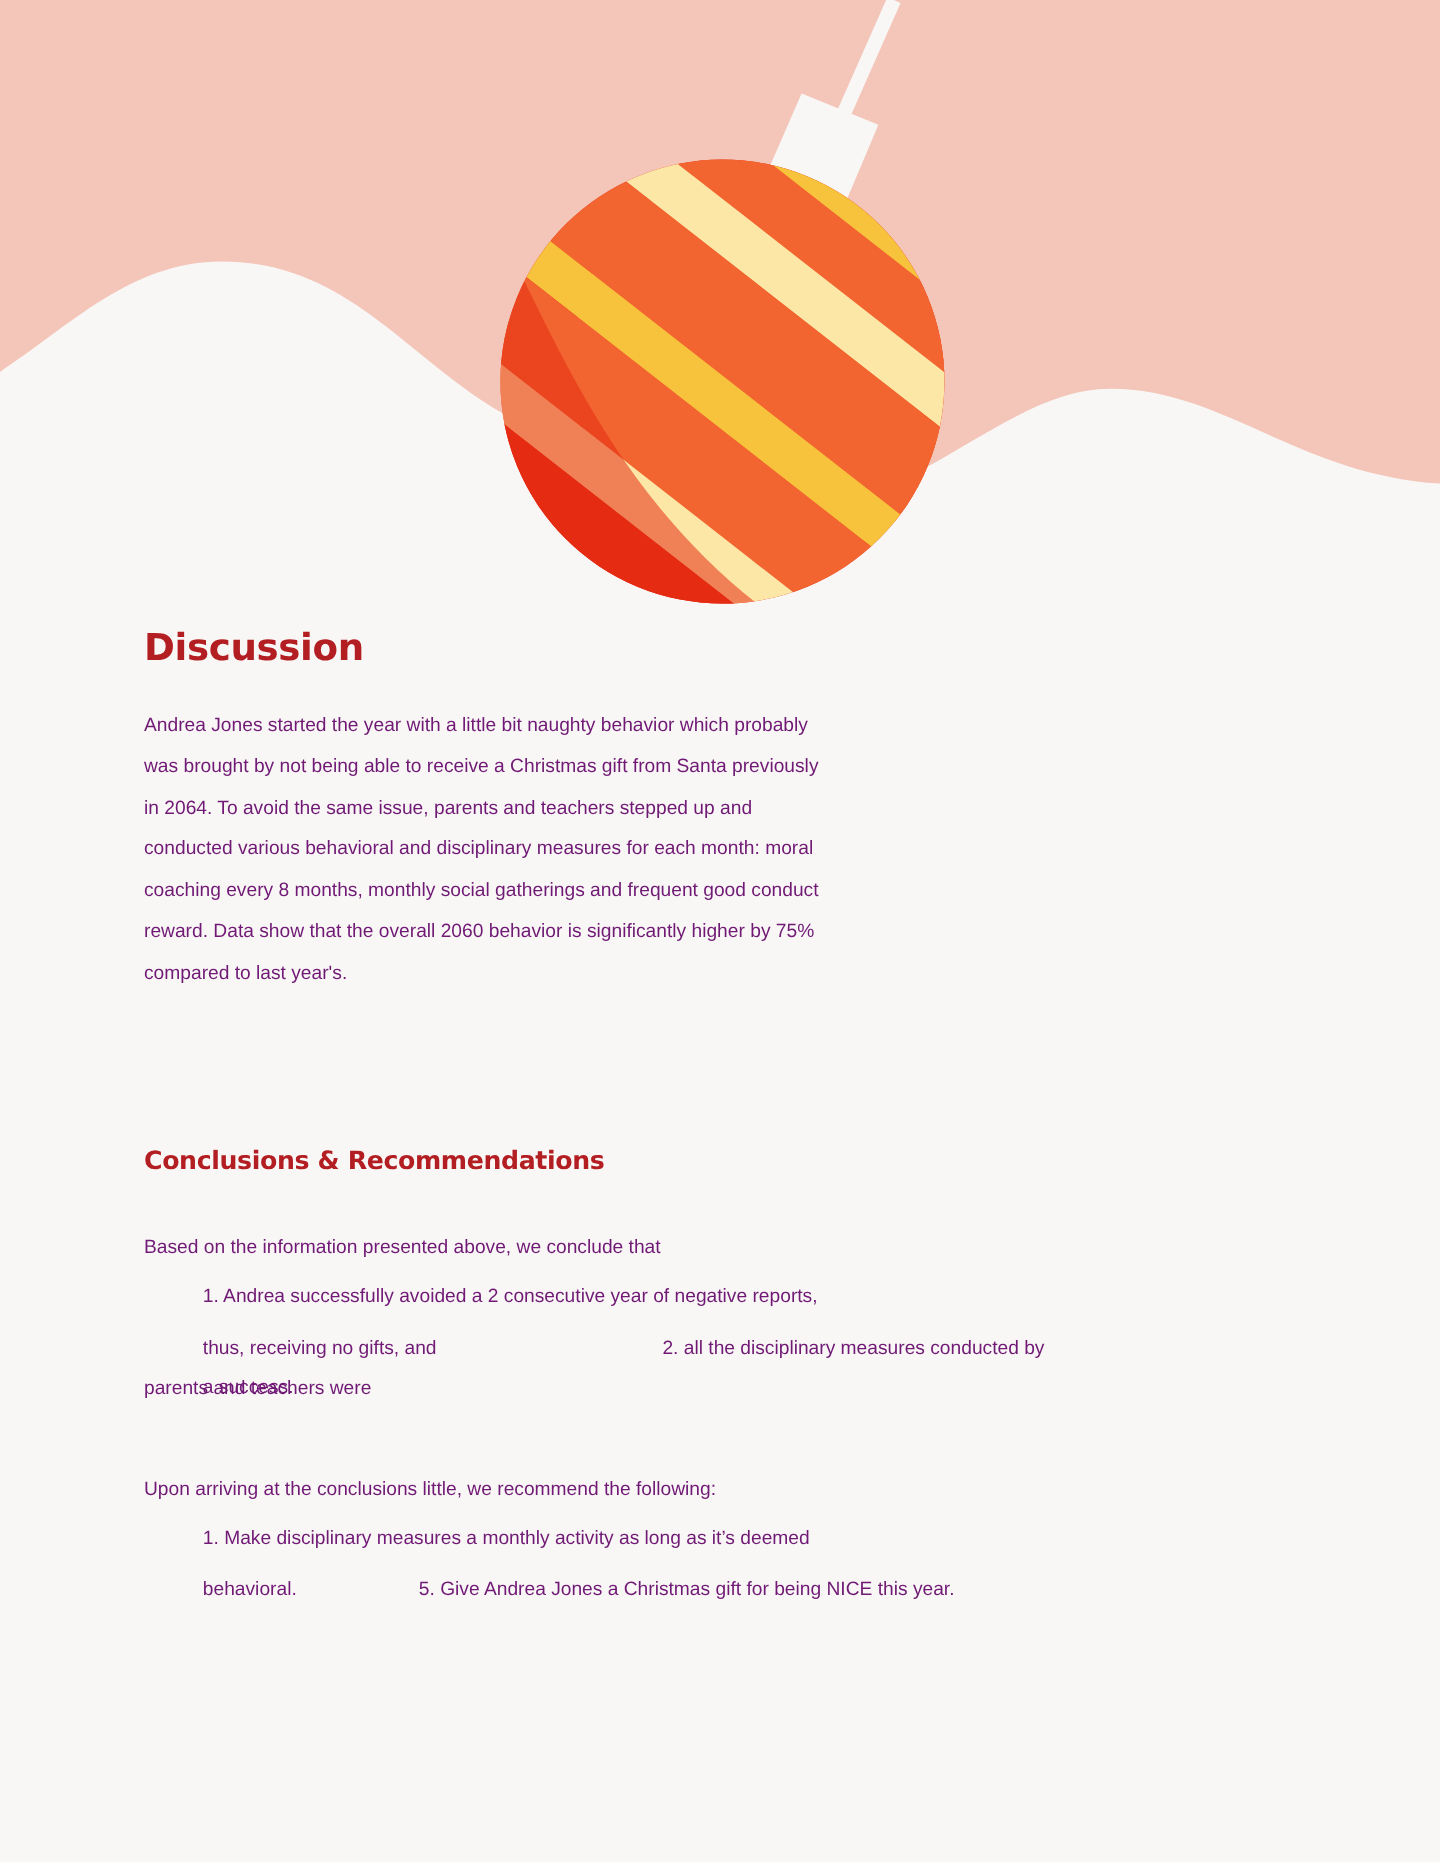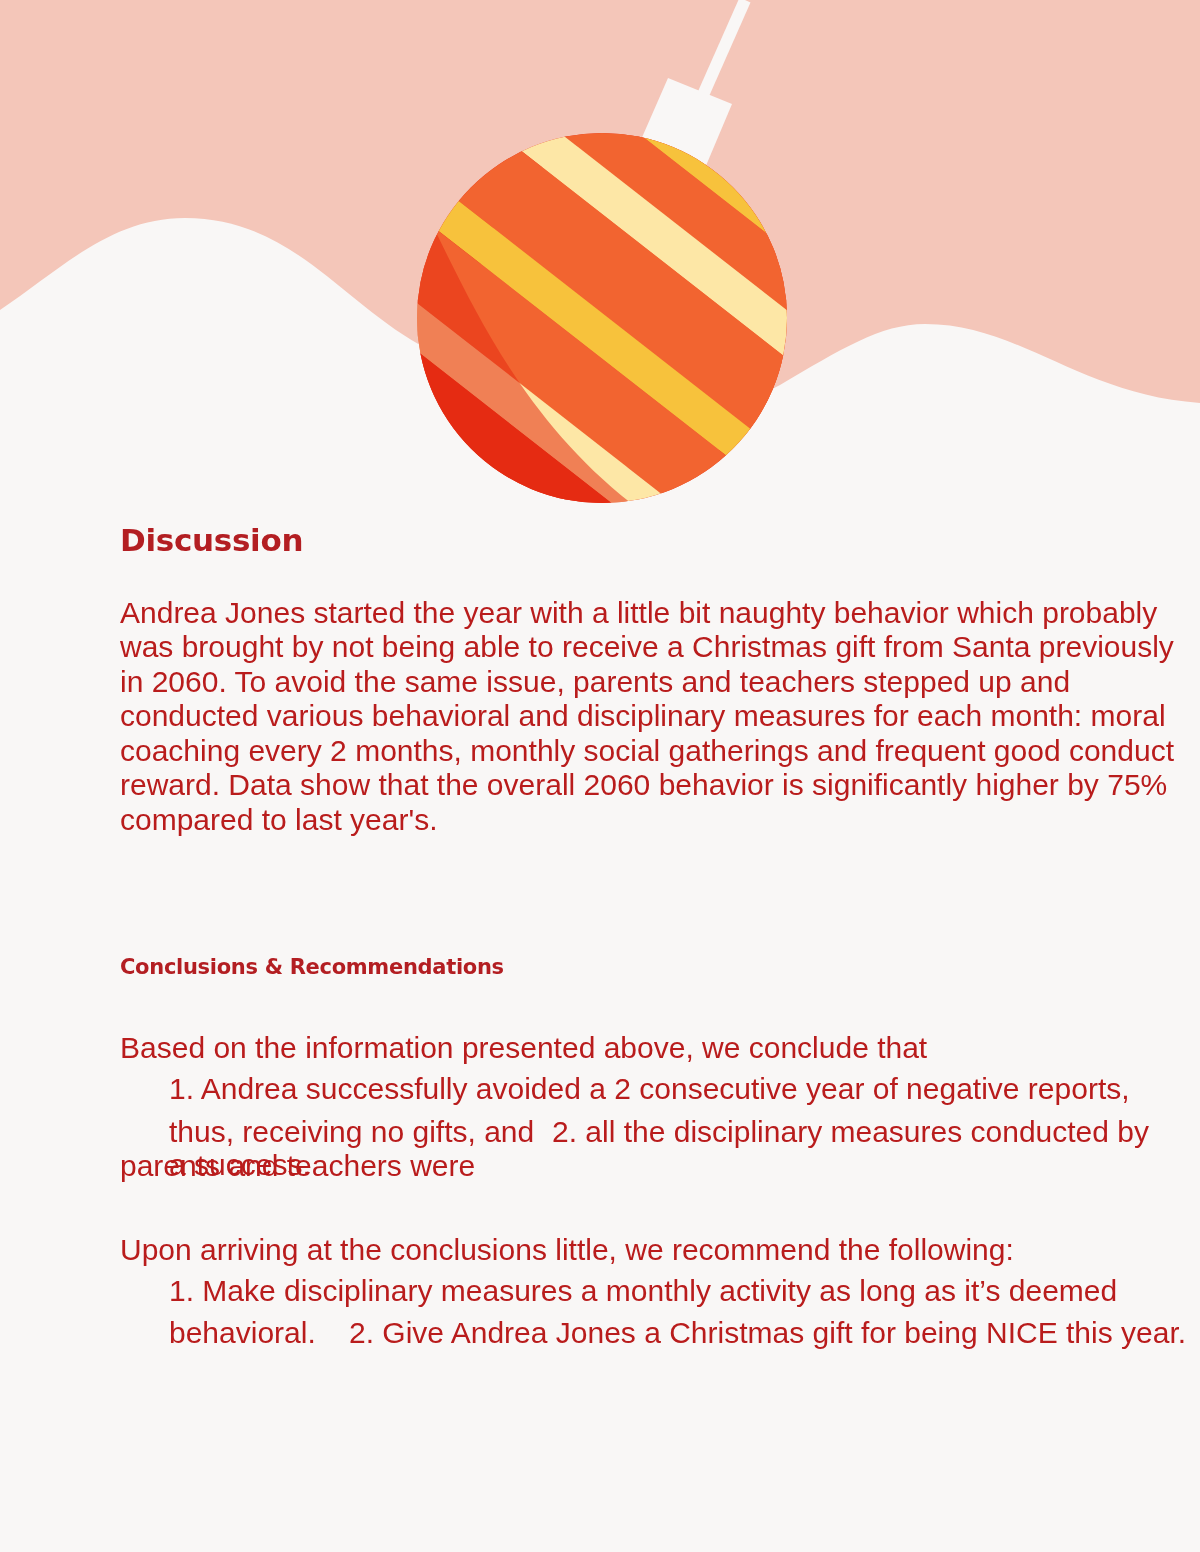--- a/index.html
+++ b/index.html
@@ -11,22 +11,22 @@
   .bg-svg { position: absolute; left: 0; top: 0; width: 1200px; height: 520px; }
   .heading {
     position: absolute; left: 120px; margin: 0;
     color: #b31e22; font-weight: bold;
     font-family: "DejaVu Sans", sans-serif;
     letter-spacing: -0.3px;
     text-align: center;
   }
   .h-discussion { top: 522px; font-size: 31px; }
   .h-conclusions { top: 955px; font-size: 21px; }
-  .line { position: absolute; left: 120px; margin: 0; color: #b91c1c;
-    font-size: 30px; font-family: "Liberation Sans", sans-serif; white-space: nowrap; }
+  .line { position: absolute; left: 120px; margin: 0; color: #701a75;
+    font-size: 16px; font-family: "Liberation Sans", sans-serif; white-space: nowrap; }
   .indent { left: 169px; }
 </style>
 </head>
 <body>
 
 <svg class="bg-svg" viewBox="0 0 1200 520" xmlns="http://www.w3.org/2000/svg">
   <rect x="0" y="0" width="1200" height="520" fill="#f4c6b9"></rect>
   <path d="M0,310 C60,270 110,218 185,218 C290,218 340,300 420,345 L420,520 L0,520 Z" fill="#f9f7f6"></path>
   <path d="M420,345 C560,420 700,430 780,385 C840,350 880,324 925,324 C1020,324 1080,395 1200,403 L1200,520 L420,520 Z" fill="#f9f7f6"></path>
 </svg>
@@ -57,33 +57,33 @@
     </g>
     <path d="M420,200 C470,300 520,420 640,510 L410,510 Z" fill="#e52b12" opacity="0.55"></path>
   </g>
 </svg>
 
 <h2 class="heading h-discussion">Discussion</h2>
 
 <div>
   <p class="line" style="top:596px">Andrea Jones started the year with a little bit naughty behavior which probably</p>
   <p class="line" style="top:630px">was brought by not being able to receive a Christmas gift from Santa previously</p>
-  <p class="line" style="top:665px">in 2060. To avoid the same issue, parents and teachers stepped up and</p>
+  <p class="line" style="top:665px">in 2064. To avoid the same issue, parents and teachers stepped up and</p>
   <p class="line" style="top:699px">conducted various behavioral and disciplinary measures for each month: moral</p>
-  <p class="line" style="top:734px">coaching every 2 months, monthly social gatherings and frequent good conduct</p>
+  <p class="line" style="top:734px">coaching every 8 months, monthly social gatherings and frequent good conduct</p>
   <p class="line" style="top:768px">reward. Data show that the overall 2060 behavior is significantly higher by 75%</p>
   <p class="line" style="top:803px">compared to last year's.</p>
 </div>
 
 <h2 class="heading h-conclusions">Conclusions &amp; Recommendations</h2>
 
 <div>
   <p class="line" style="top:1031px">Based on the information presented above, we conclude that</p>
   <p class="line indent" style="top:1072px">1. Andrea successfully avoided a 2 consecutive year of negative reports,</p>
   <p class="line indent" style="top:1115px">thus, receiving no gifts, and</p>
   <p class="line" style="top:1115px;left:552px">2. all the disciplinary measures conducted by</p>
   <p class="line" style="top:1149px">parents and teachers were</p>
   <p class="line indent" style="top:1148px">a success.</p>
   <p class="line" style="top:1233px">Upon arriving at the conclusions little, we recommend the following:</p>
   <p class="line indent" style="top:1274px">1. Make disciplinary measures a monthly activity as long as it’s deemed</p>
   <p class="line indent" style="top:1316px">behavioral.</p>
-  <p class="line" style="top:1316px;left:349px">2. Give Andrea Jones a Christmas gift for being NICE this year.</p>
+  <p class="line" style="top:1316px;left:349px">5. Give Andrea Jones a Christmas gift for being NICE this year.</p>
 </div>
 
 </body></html>

